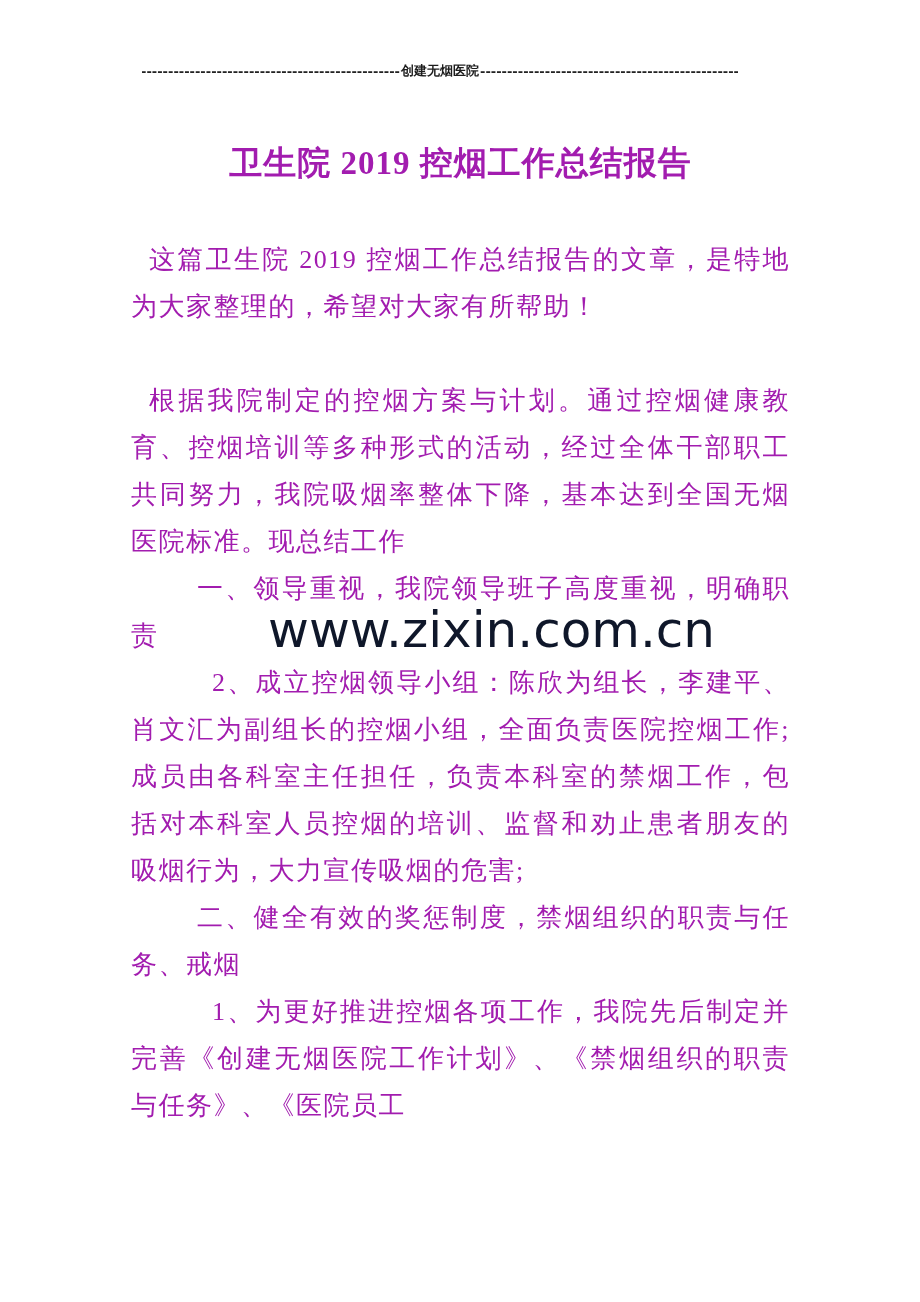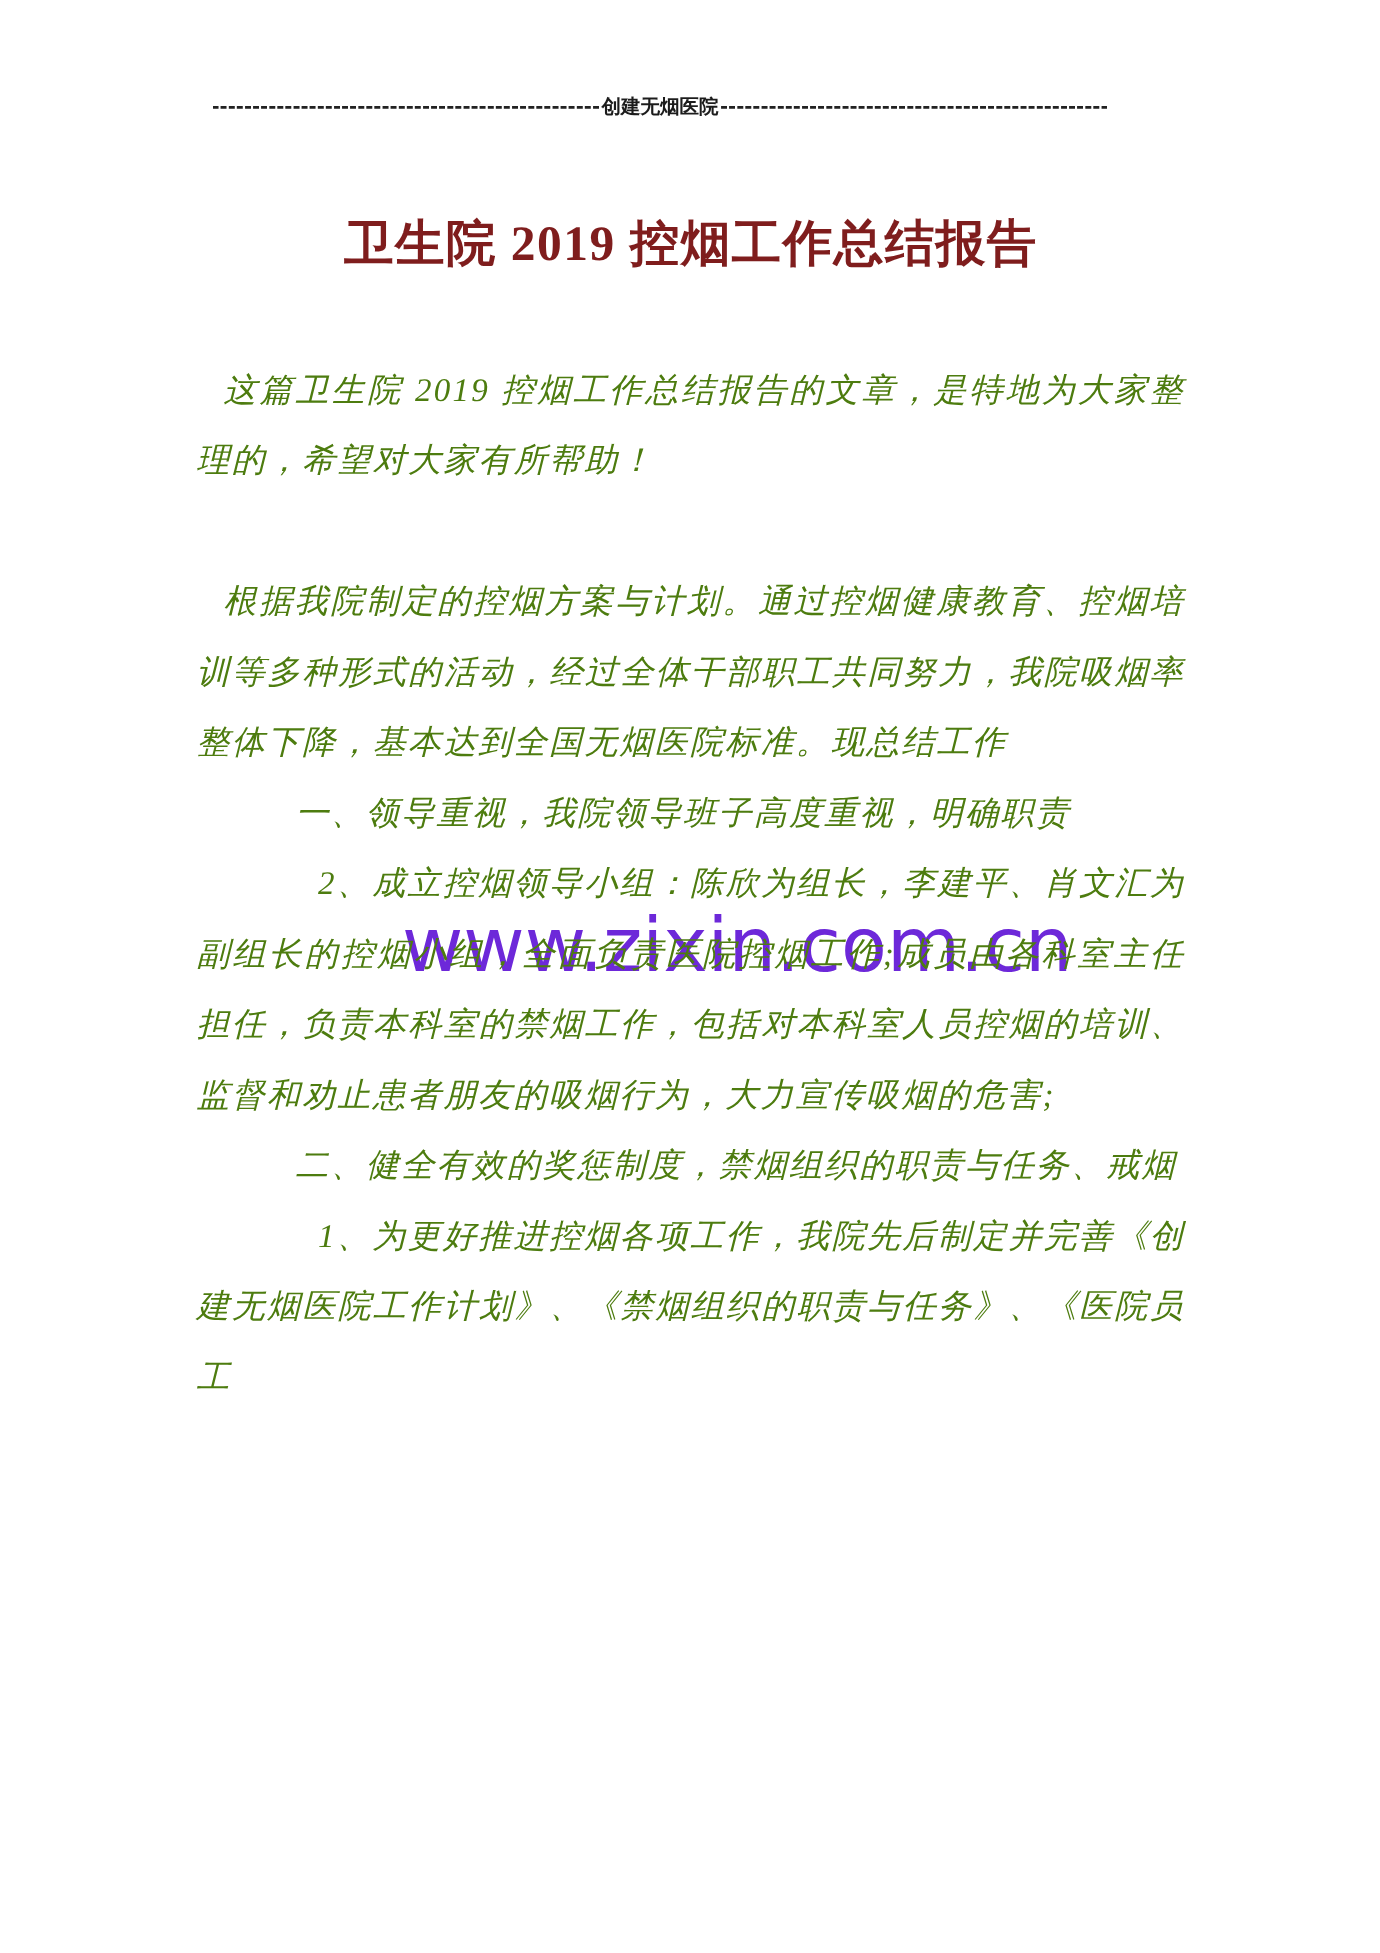--- a/index.html
+++ b/index.html
@@ -70,47 +70,46 @@
     z-index: 1;
     user-select: none;
   }
   
   .body-text {
     position: absolute;
     top: 236px;
     left: 131px;
     width: 659px;
     z-index: 2;
-    font-size: 22px;
+    font-size: 26px;
     line-height: 47px;
     letter-spacing: 1.5px;
     text-align: justify;
-    color: #4d7c0f;
-    font-style: italic;
+    color: #a21caf;
   }
   .body-text p { margin: 0; }
   .p-normal  { text-indent: 18px; }
   .p-heading { text-indent: 66px; }
   .p-item    { text-indent: 81px; }
   .gap-before { margin-top: 47px !important; }
 </style>
 </head>
 <body>
 
 <div class="page" style="background: rgb(255, 255, 255);">
 
   <div class="header-rule">
     <span class="dash-seg dash-left">----------------------------------------------------------</span>
     <span class="header-label">创建无烟医院</span>
     <span class="dash-seg dash-right">----------------------------------------------------------</span>
   </div>
 
-  <h1 class="doc-title" style="color: #7f1d1d;">卫生院 2019 控烟工作总结报告</h1>
+  <h1 class="doc-title" style="color: #a21caf;">卫生院 2019 控烟工作总结报告</h1>
 
-  <div class="watermark" style="color: #6d28d9;">www.zixin.com.cn</div>
+  <div class="watermark" style="color: #0f172a;">www.zixin.com.cn</div>
 
   <div class="body-text">
     <p class="p-normal">这篇卫生院 2019 控烟工作总结报告的文章，是特地为大家整理的，希望对大家有所帮助！</p>
     <p class="p-normal gap-before">根据我院制定的控烟方案与计划。通过控烟健康教育、控烟培训等多种形式的活动，经过全体干部职工共同努力，我院吸烟率整体下降，基本达到全国无烟医院标准。现总结工作</p>
     <p class="p-heading">一、领导重视，我院领导班子高度重视，明确职责</p>
     <p class="p-item">2、成立控烟领导小组：陈欣为组长，李建平、肖文汇为副组长的控烟小组，全面负责医院控烟工作;成员由各科室主任担任，负责本科室的禁烟工作，包括对本科室人员控烟的培训、监督和劝止患者朋友的吸烟行为，大力宣传吸烟的危害;</p>
     <p class="p-heading">二、健全有效的奖惩制度，禁烟组织的职责与任务、戒烟</p>
     <p class="p-item">1、为更好推进控烟各项工作，我院先后制定并完善《创建无烟医院工作计划》、《禁烟组织的职责与任务》、《医院员工</p>
   </div>
 

